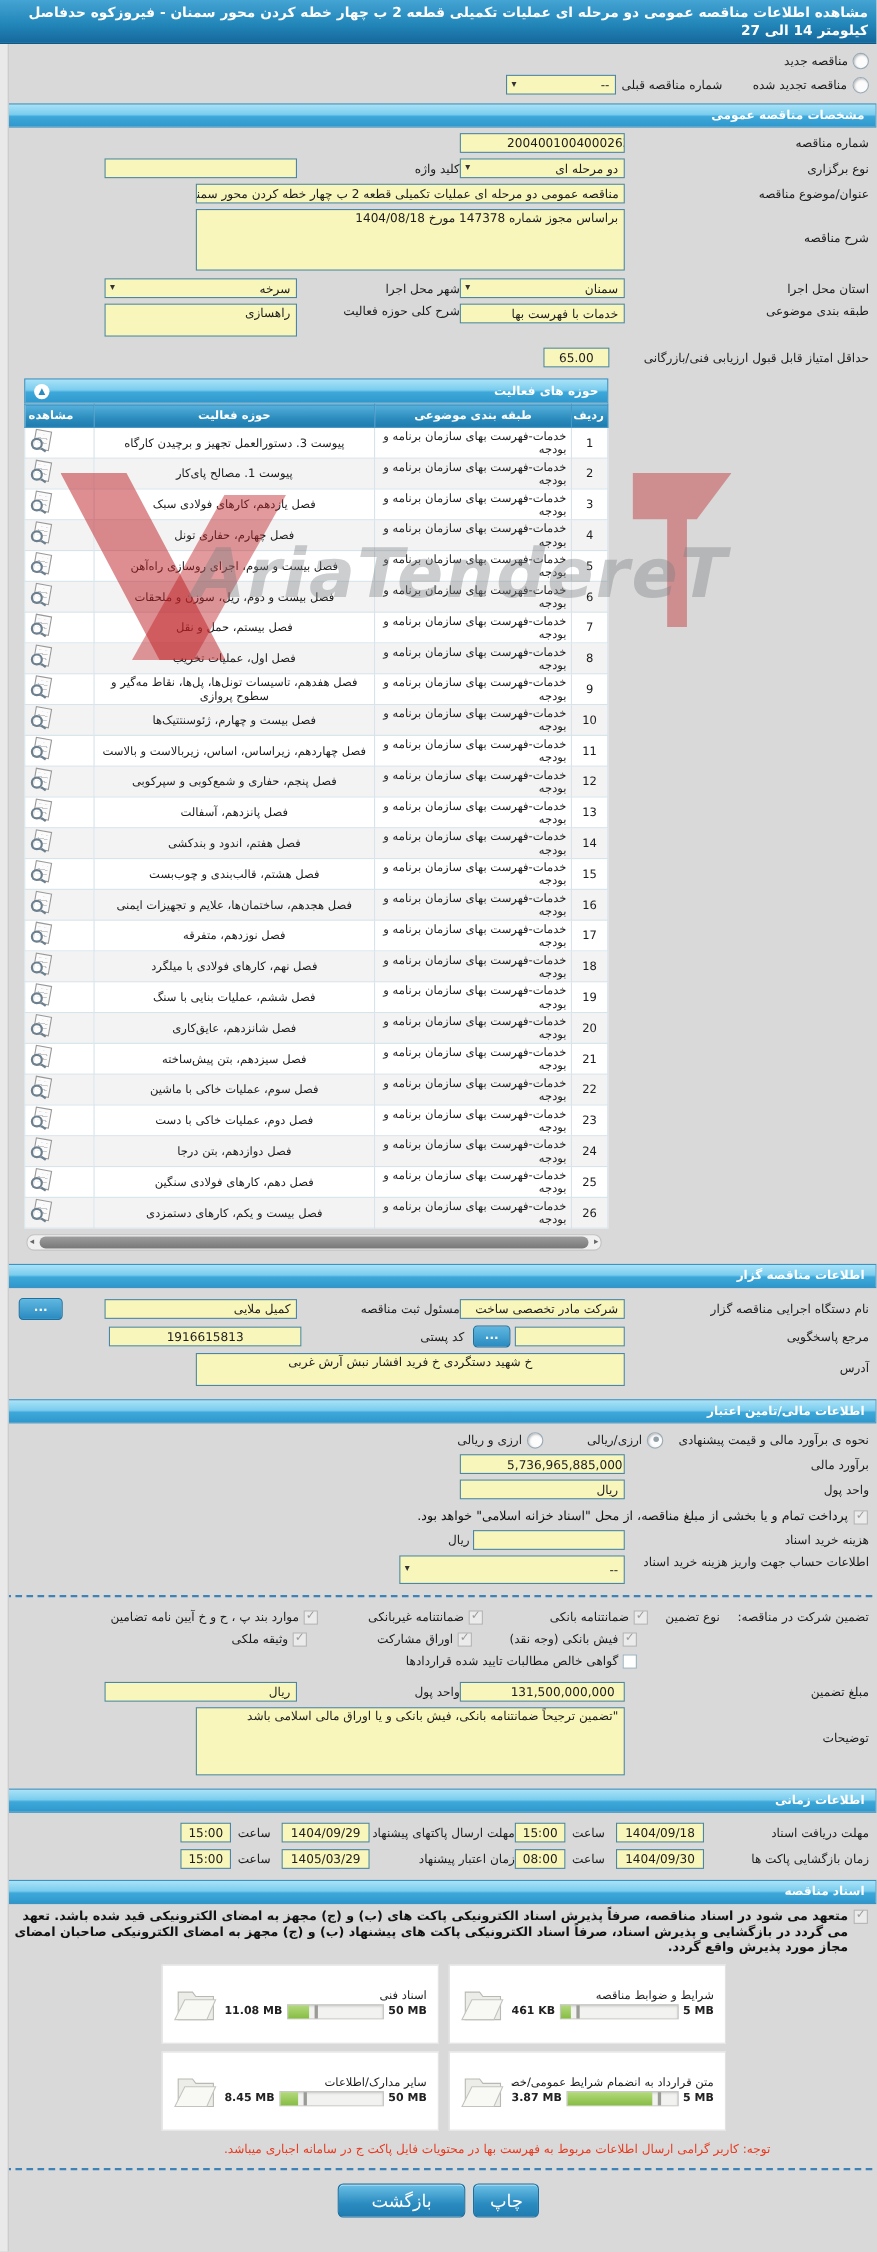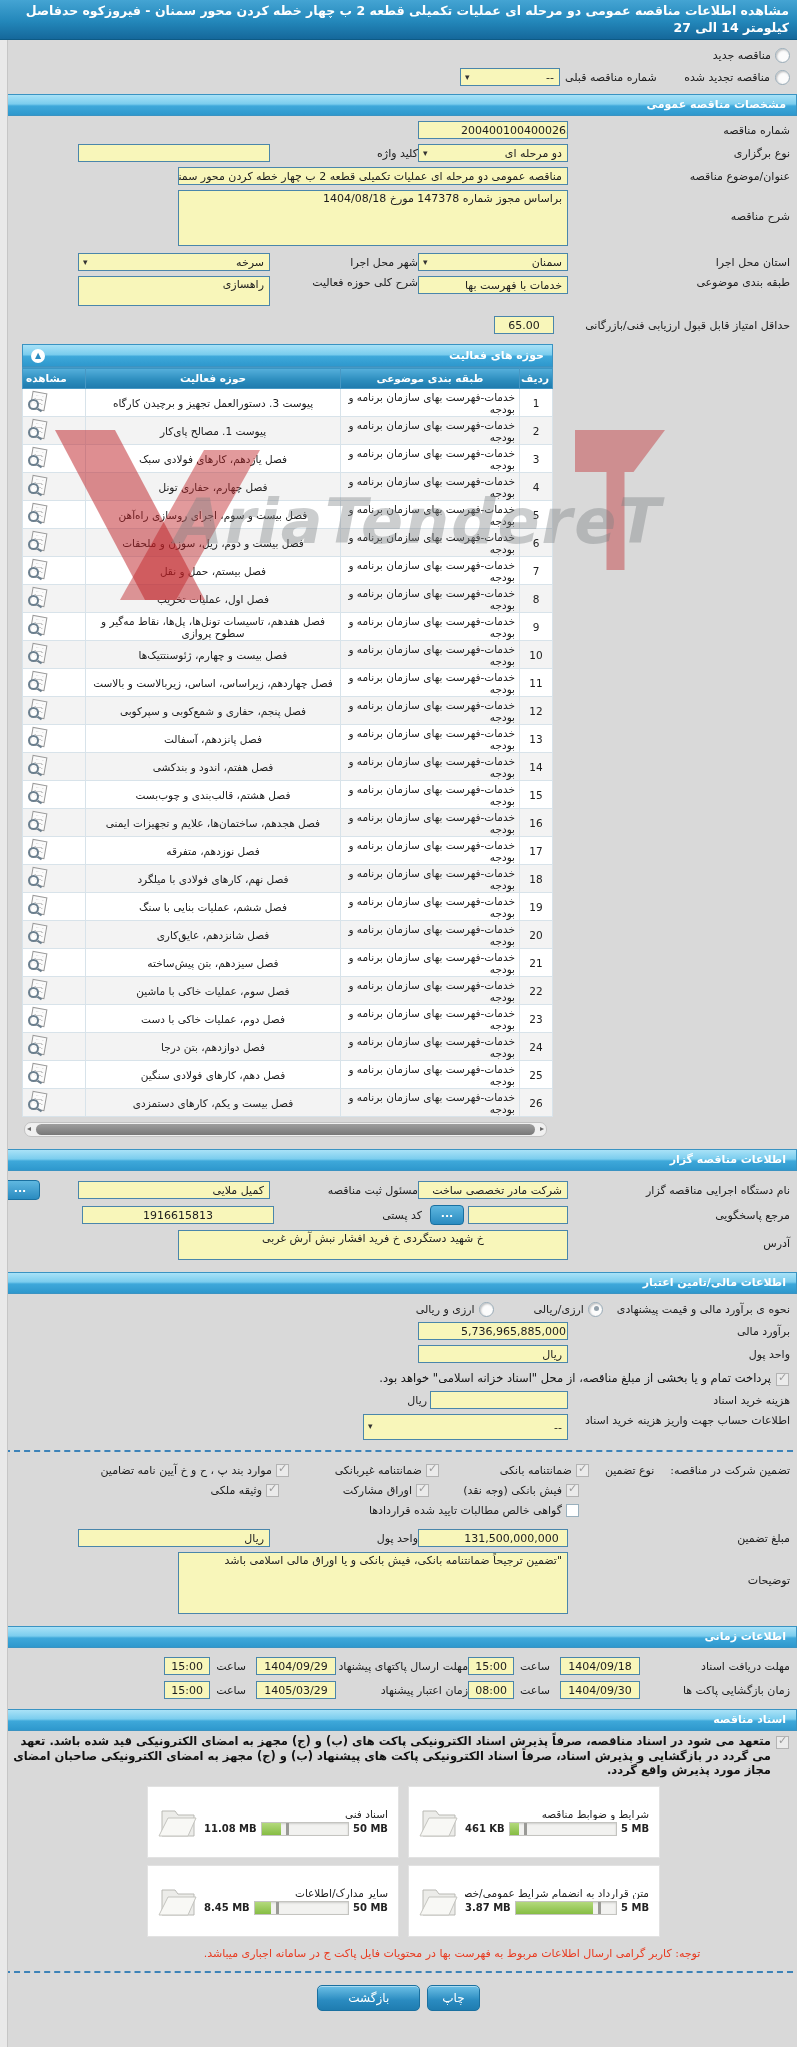--- a/index.html
+++ b/index.html
@@ -20,39 +20,39 @@
   .row{display:flex;align-items:center;padding-right:7px;margin-top:5px;}
   .lbl{color:#1c1c1c;}
   .lbl1{width:222px;text-align:left;direction:rtl;padding-left:5px;box-sizing:border-box;text-align:right;}
   .lbl1{text-align:right;}
   .fld{position:relative;background:#f8f6ba;border:1px solid #4a86ab;height:18px;line-height:18px;
         padding:0 5px;box-sizing:border-box;overflow:hidden;white-space:nowrap;}
   .w-main{width:150px;padding-left:42px;}
   .w-wide{width:390px;}
   .w-small{width:60px;}
   .lbl2{width:148px;text-align:left;padding-left:6px;box-sizing:border-box;text-align:right;}
-  .fld2{width:192px;}
+  .fld2{width:175px;}
   .tall{height:30px;line-height:15px;white-space:normal;}
   .area{height:56px;line-height:15px;white-space:normal;text-align:right;}
   .area2{height:62px;line-height:15px;white-space:normal;text-align:right;}
   .num{direction:ltr;text-align:center;}
   .select::after{content:"▾";position:absolute;left:4px;top:50%;transform:translateY(-52%);
         font-size:9px;color:#333;}
   .select{padding-left:16px;}
 
   
   .radio{display:inline-block;width:13px;height:13px;border-radius:50%;background:#fcfcfc;
         border:1px solid #98aab6;box-shadow:inset 1px 1px 2px rgba(0,0,0,.25);flex:none;}
   .radio.sel::after{content:"";display:block;width:5px;height:5px;border-radius:50%;background:#93a1ab;margin:3px;}
   .cb{display:inline-block;width:13px;height:13px;background:#fff;border:1px solid #9ab0bd;
         position:relative;flex:none;box-sizing:border-box;}
   .cb.checked{background:#ebebeb;border-color:#b3b3b3;}
   .cb.checked::after{content:"✓";position:absolute;left:1px;top:-3px;font-size:11px;color:#9a9a9a;font-weight:bold;}
   .btn{display:inline-block;background:linear-gradient(180deg,#6cc0e6,#2a8bc0 60%,#1f7cb0);
-        border:1px solid #1a70a0;border-radius:5px;color:#fff;font-size:12px;
+        border:1px solid #1a70a0;border-radius:5px;color:#fff;font-size:16px;
         padding:5px 14px;text-align:center;box-shadow:inset 0 1px 0 rgba(255,255,255,.45);cursor:pointer;}
   .btn.wide{padding:5px 30px;}
   .mini-btn{display:inline-block;width:40px;height:20px;line-height:16px;text-align:center;
         background:linear-gradient(180deg,#5fb7e0,#2a8bc0);border:1px solid #1a70a0;border-radius:4px;
         color:#fff;font-weight:bold;font-size:11px;box-sizing:border-box;cursor:pointer;}
 
   
   .tbl-wrap{margin:10px 244px 0 22px;}
   .tbl-titlebar{display:flex;align-items:center;background:linear-gradient(180deg,#a9e2f7,#7bcdee 45%,#3ea8da 55%,#2e98cd);
         border:1px solid #3a93c2;height:19px;color:#fff;font-weight:bold;padding:1px 8px;}

